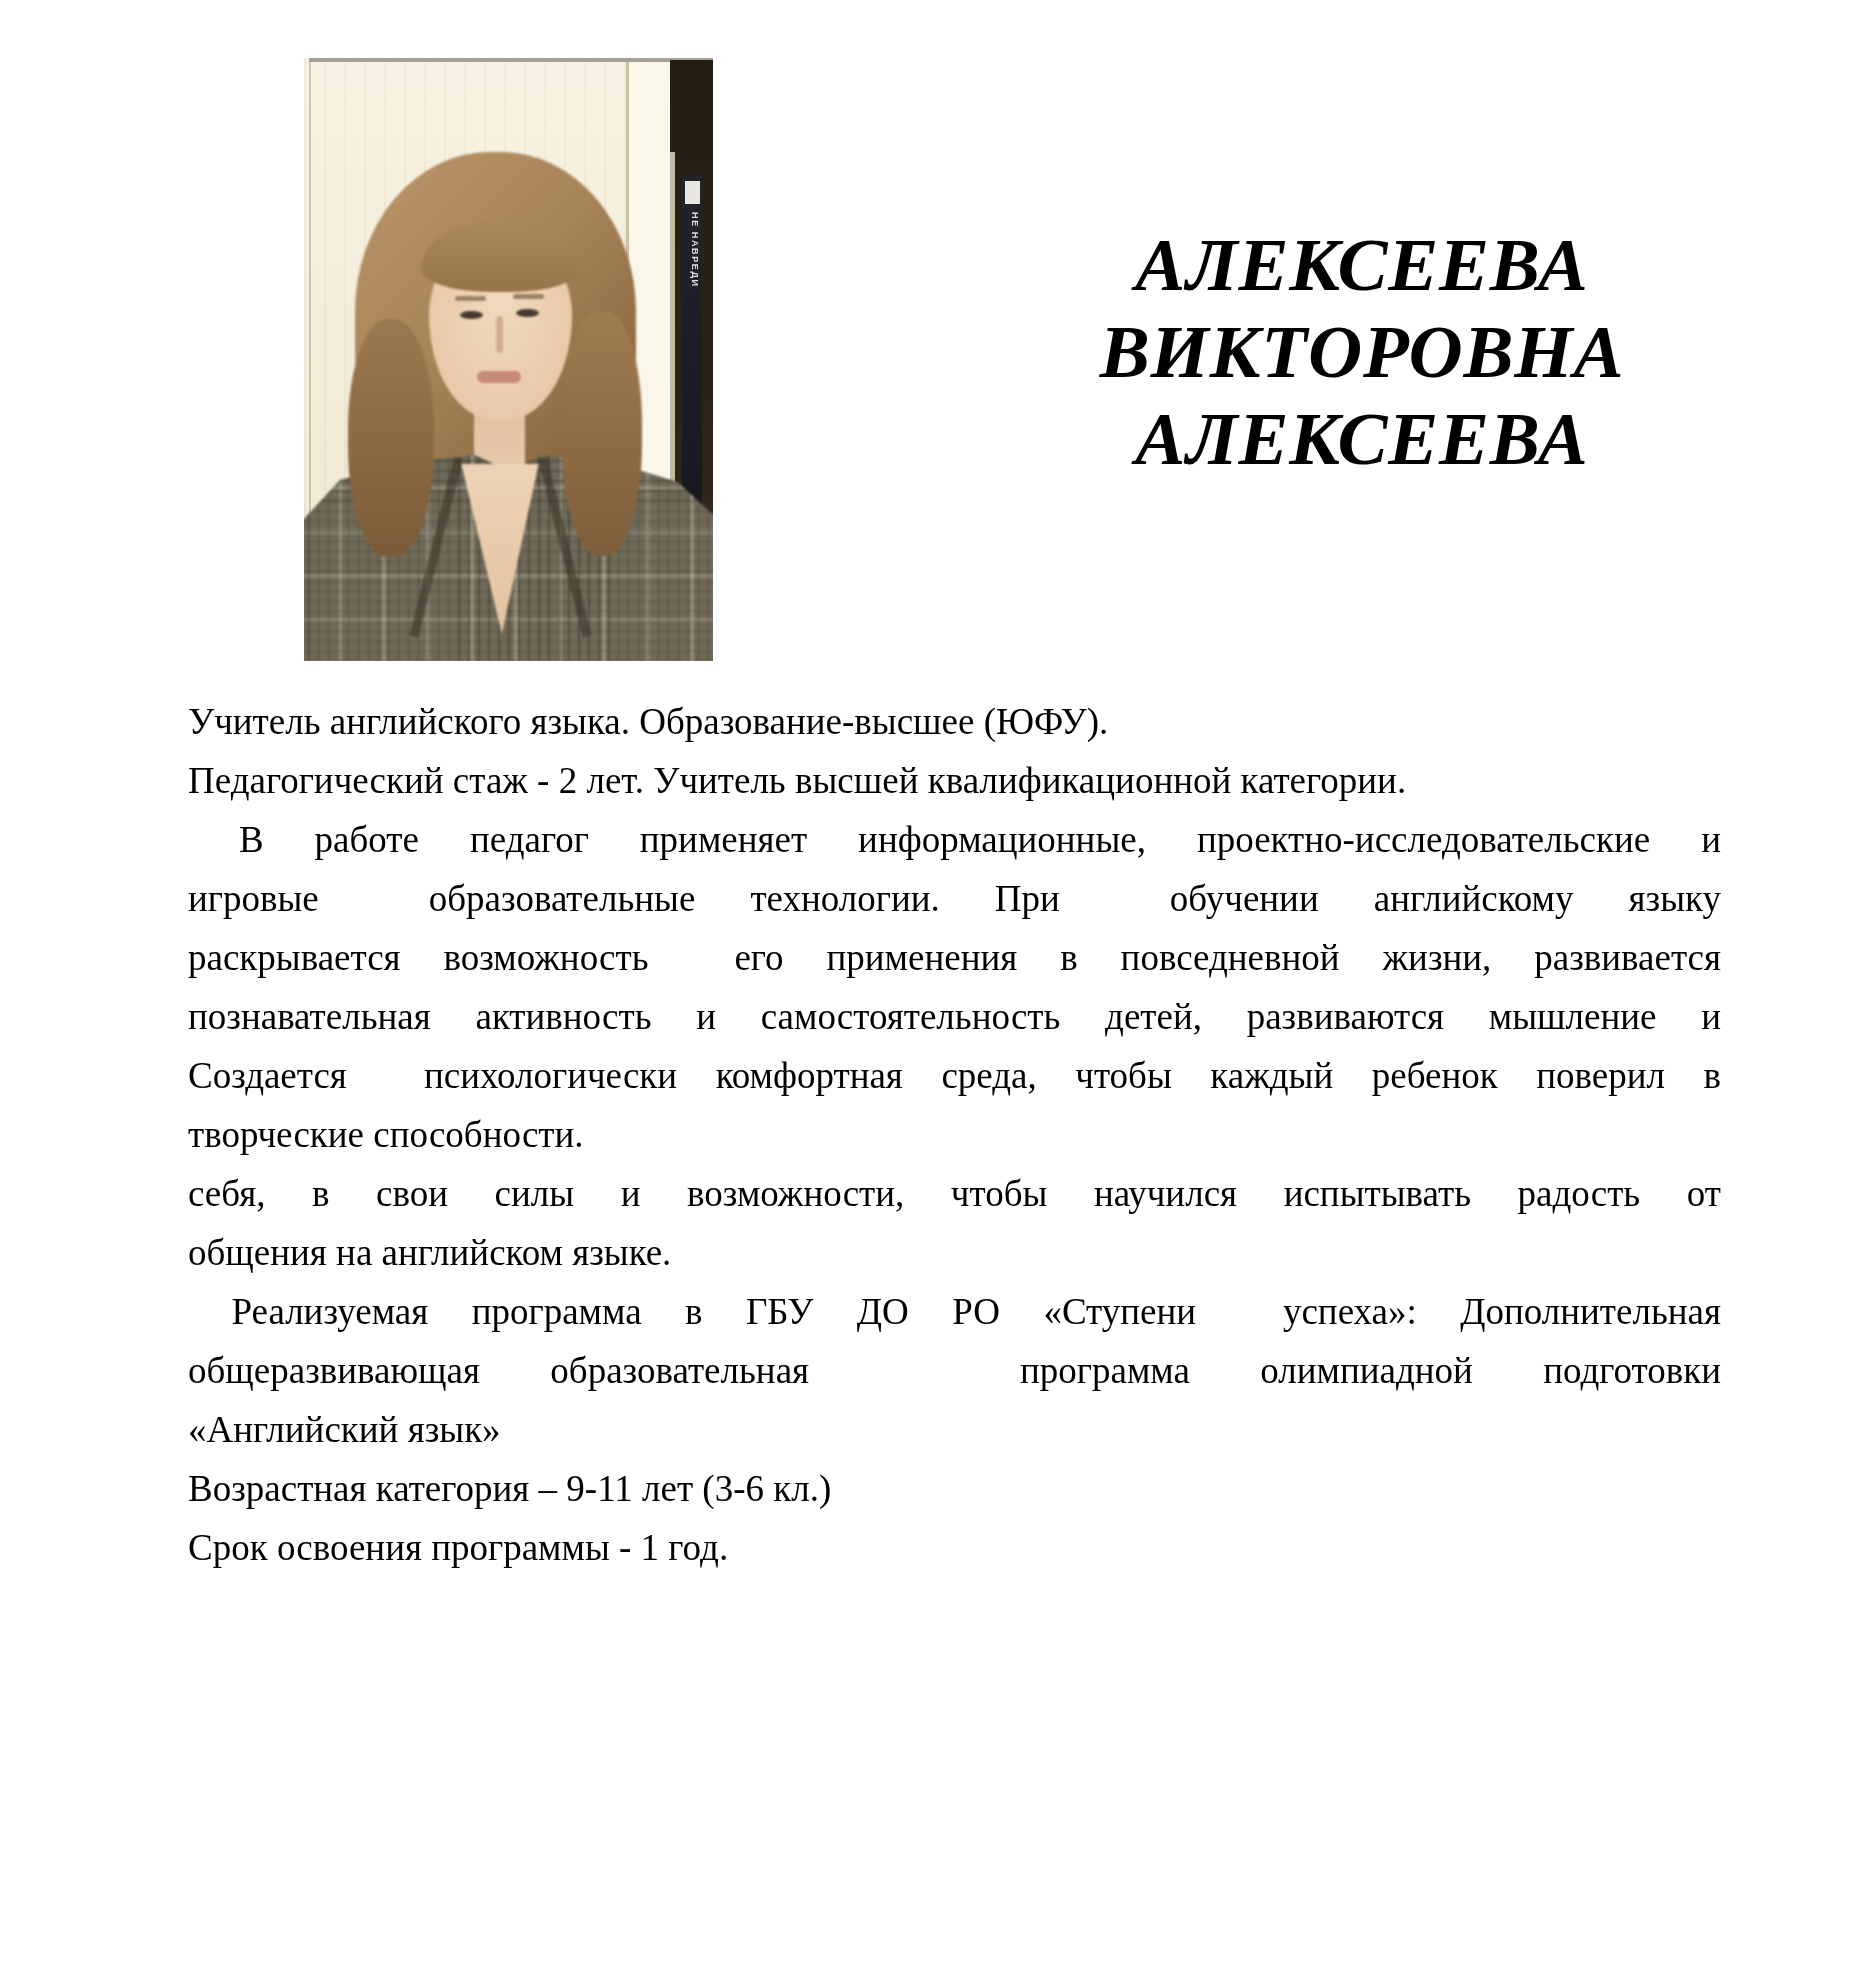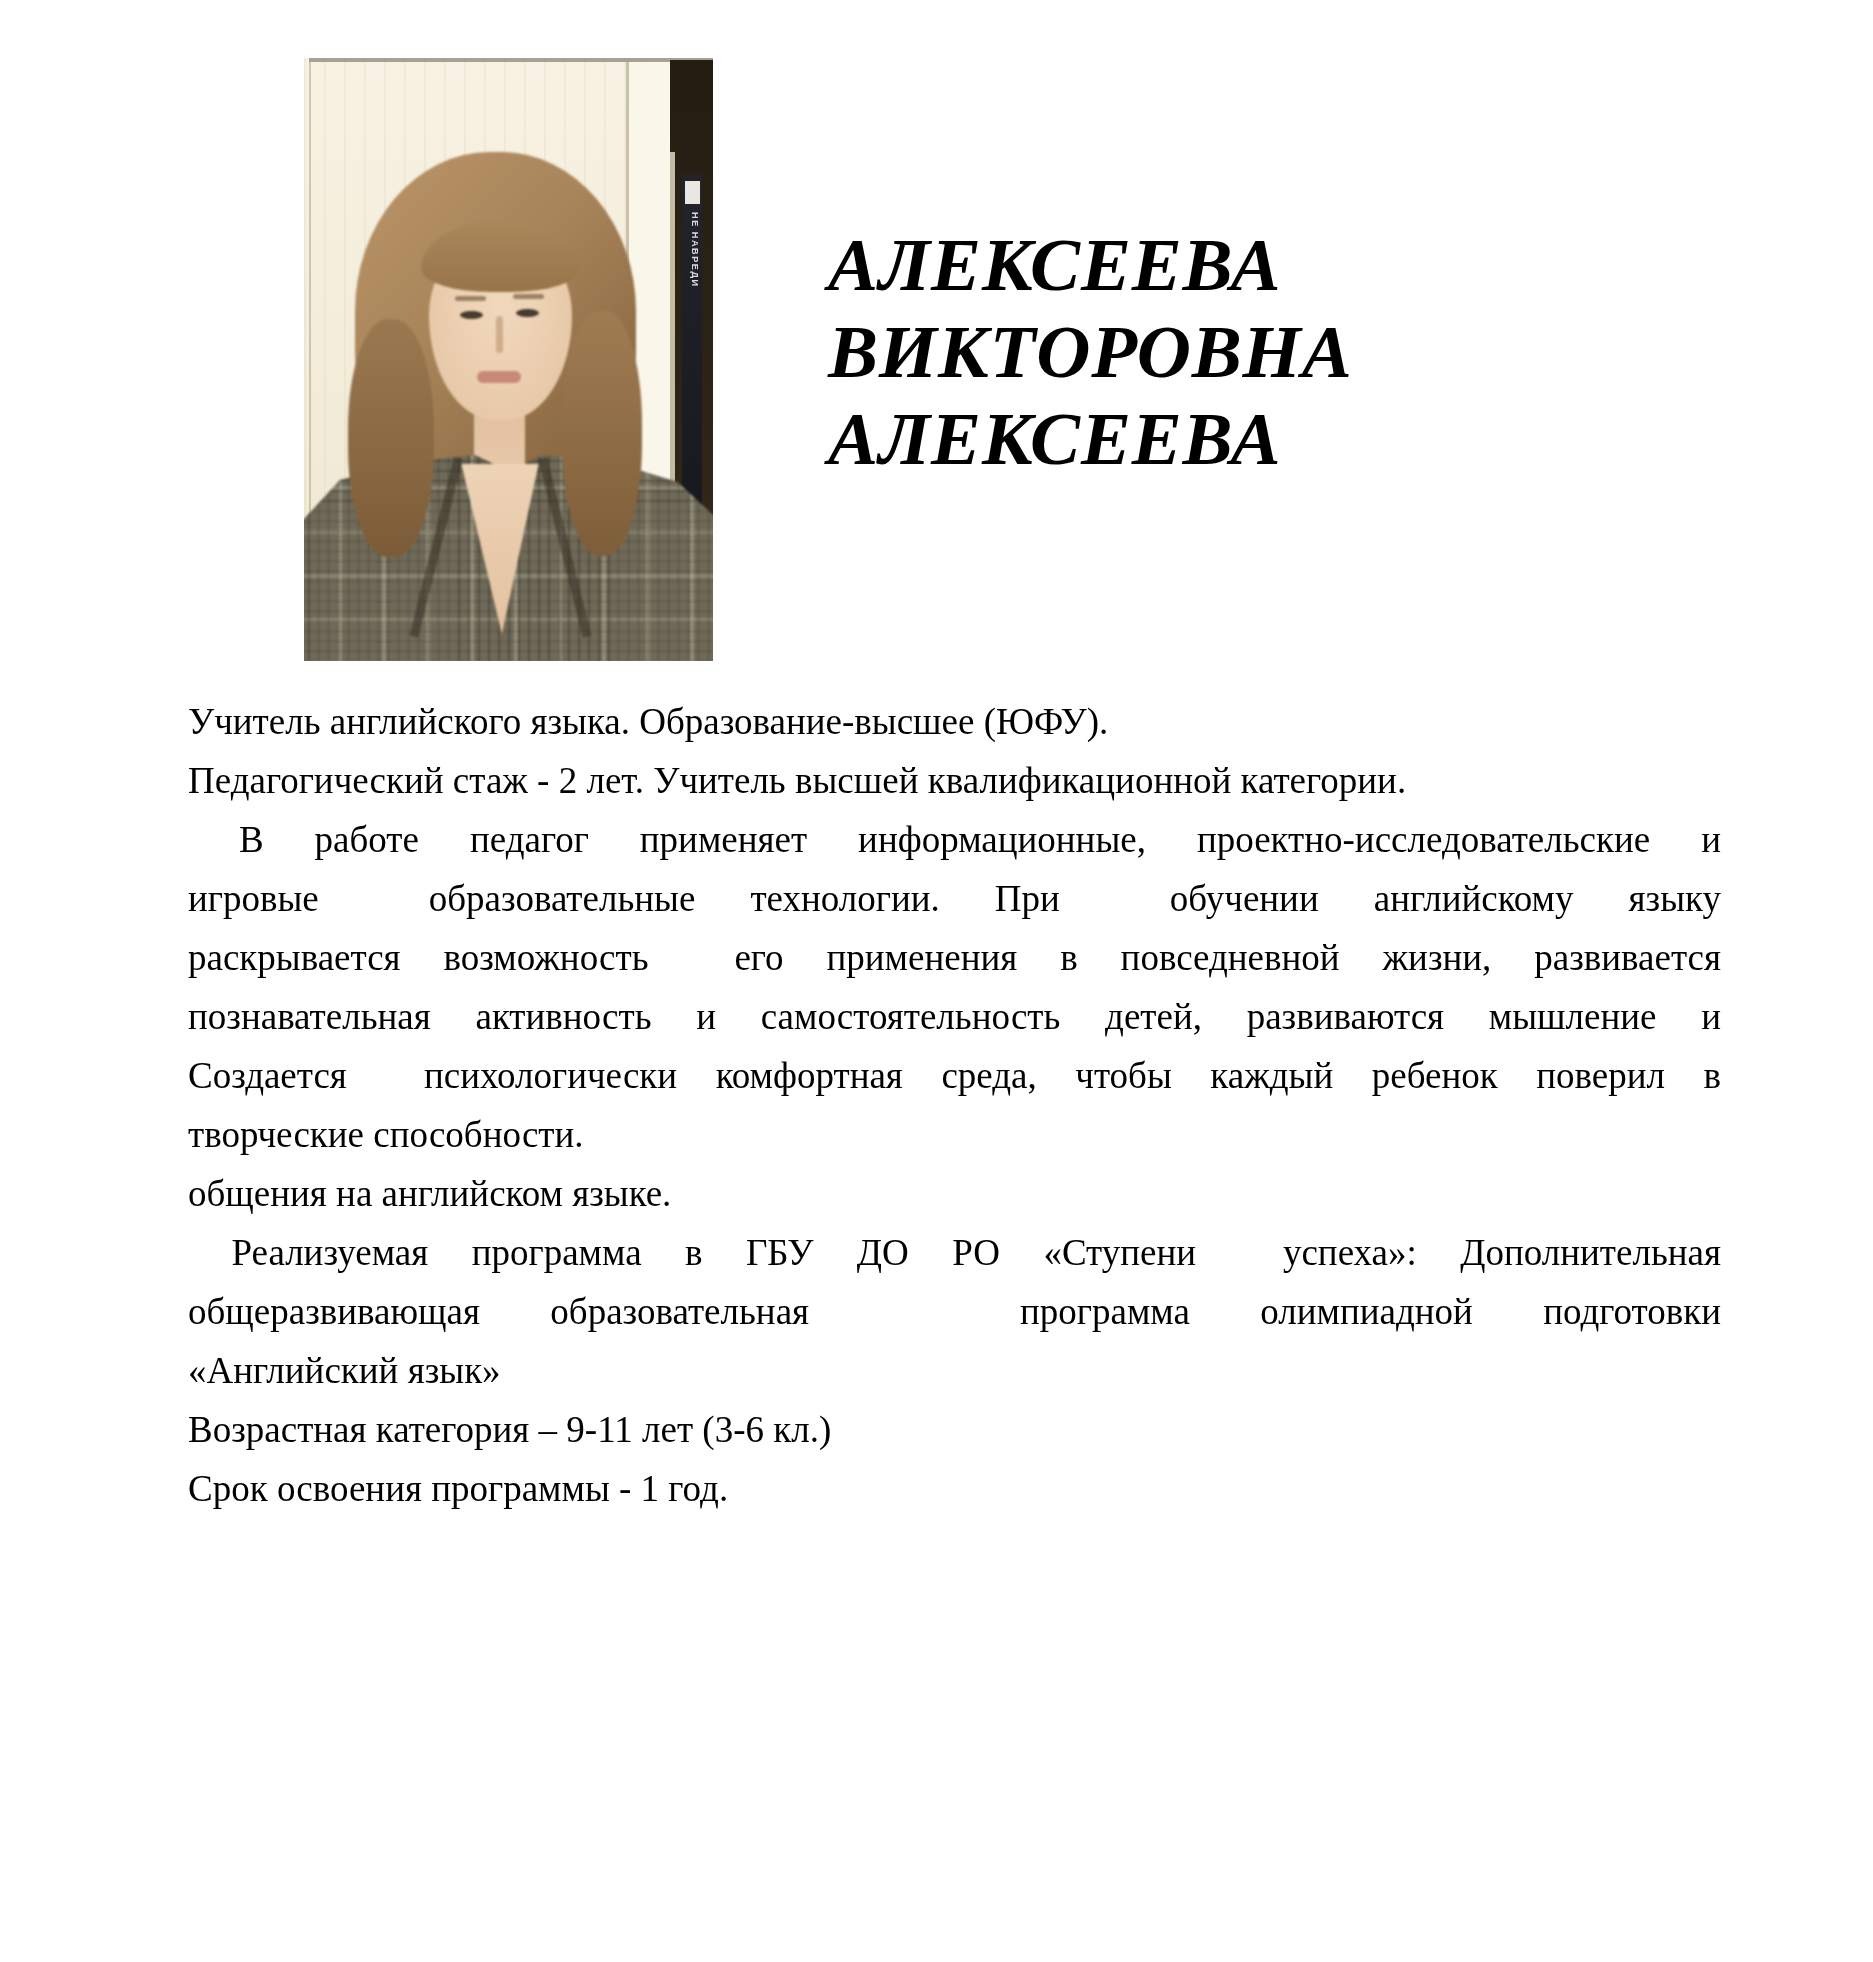--- a/index.html
+++ b/index.html
@@ -68,23 +68,23 @@
     background:linear-gradient(180deg,#ab875c,#97744a);
   }
   .w-brow-l{position:absolute;left:151px;top:238px;width:31px;height:5.4px;border-radius:3.1px;background:rgba(104,77,52,.6);}
   .w-brow-r{position:absolute;left:209px;top:236px;width:31px;height:5.4px;border-radius:3.1px;background:rgba(104,77,52,.6);}
   .w-eye-l{position:absolute;left:156px;top:253px;width:23px;height:8.4px;border-radius:50%;background:#473a2f;}
   .w-eye-r{position:absolute;left:212px;top:251px;width:23px;height:8.4px;border-radius:50%;background:#473a2f;}
   .w-nose{position:absolute;left:192px;top:258px;width:7px;height:37px;border-radius:3.8px;background:rgba(180,140,105,.55);}
   .w-lips{position:absolute;left:173px;top:313px;width:44px;height:11.5px;border-radius:6.1px;background:#c78a76;}
   
   .title{
-    position:absolute;left:828px;top:221px;width:1004px;
+    position:absolute;left:860px;top:221px;width:1004px;
     font-size:75px;line-height:87px;font-weight:bold;font-style:italic;
-    text-align:left;letter-spacing:0.8px;
+    text-align:center;letter-spacing:0.8px;
   }
   
   .bodytext{
     position:absolute;left:188px;top:692px;width:1533px;
     font-size:37px;line-height:59px;
   }
   .line{white-space:pre-wrap;text-align:left;}
   .line.just{text-align:justify;text-align-last:justify;}
   .b{font-weight:normal;}
 </style>
@@ -133,20 +133,21 @@
 
 <div class="bodytext">
     <div class="line"><span>Учитель английского языка. Образование-высшее (ЮФУ).</span></div>
     <div class="line"><span>Педагогический стаж - 2 лет. Учитель высшей квалификационной категории.</span></div>
     <div class="line just"><span> В работе педагог применяет информационные, проектно-исследовательские и</span></div>
     <div class="line just"><span>игровые  образовательные технологии. При  обучении английскому языку</span></div>
     <div class="line just"><span>раскрывается возможность  его применения в повседневной жизни, развивается</span></div>
     <div class="line just"><span>познавательная активность и самостоятельность детей, развиваются мышление и</span></div>
     <div class="line just"><span>Создается  психологически комфортная среда, чтобы каждый ребенок поверил в</span></div>
     <div class="line"><span>творческие способности.</span></div>
+    <div class="line just"><span>себя, в свои силы и возможности, чтобы научился испытывать радость от</span></div>
     <div class="line"><span>общения на английском языке.</span></div>
     <div class="line just"><span class="b"> Реализуемая программа в ГБУ ДО РО «Ступени  успеха»</span><span>: Дополнительная</span></div>
     <div class="line just"><span>общеразвивающая образовательная   программа олимпиадной подготовки</span></div>
     <div class="line"><span>«Английский язык»</span></div>
     <div class="line"><span class="b">Возрастная категория</span><span> – 9-11 лет (3-6 кл.)</span></div>
     <div class="line"><span class="b">Срок освоения программы</span><span> - 1 год.</span></div>
   </div>
 
 
 </body></html>

